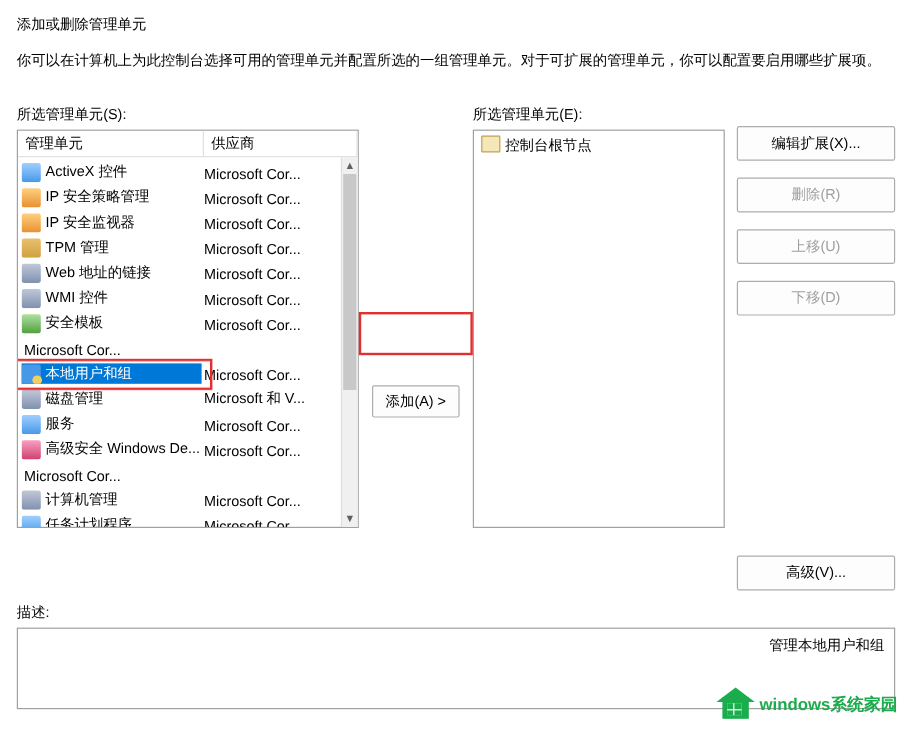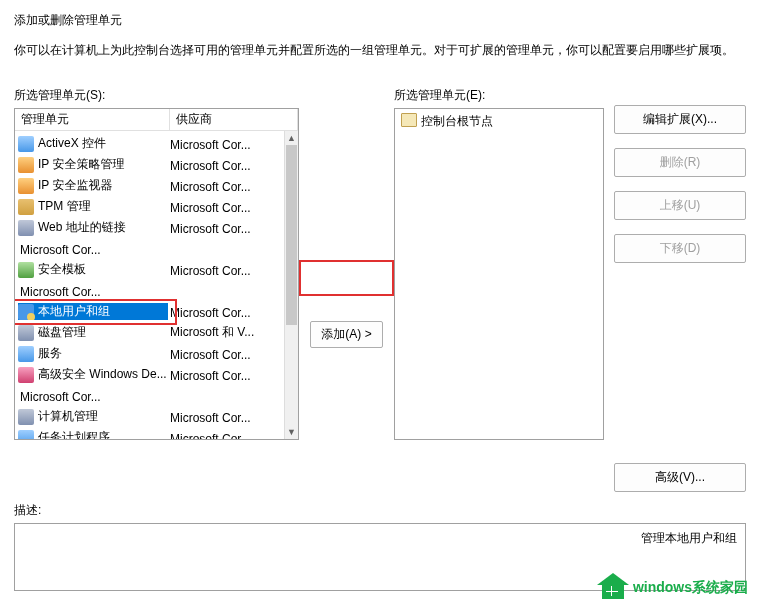--- a/index.html
+++ b/index.html
@@ -322,20 +322,24 @@
             <div class="cell2">Microsoft Cor...</div>
           </div>
           <div class="list-row">
             <div class="cell1">
               <span class="icon ic5"></span>
               <span>Web 地址的链接</span>
             </div>
             <div class="cell2">Microsoft Cor...</div>
           </div>
           <div class="list-row">
+            <div class="cell1">
+              <span class="icon ic5"></span>
+              <span>WMI 控件</span>
+            </div>
             <div class="cell2">Microsoft Cor...</div>
           </div>
           <div class="list-row">
             <div class="cell1">
               <span class="icon ic4"></span>
               <span>安全模板</span>
             </div>
             <div class="cell2">Microsoft Cor...</div>
           </div>
           <div class="list-row">

